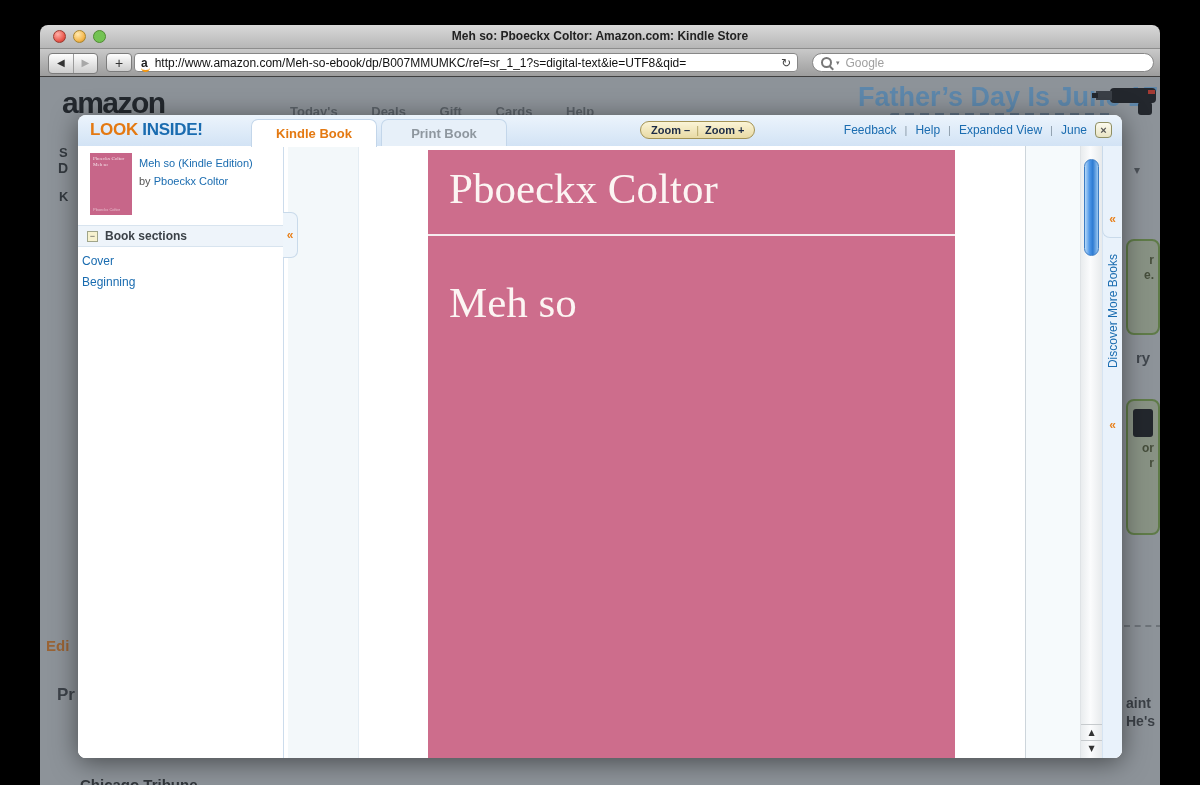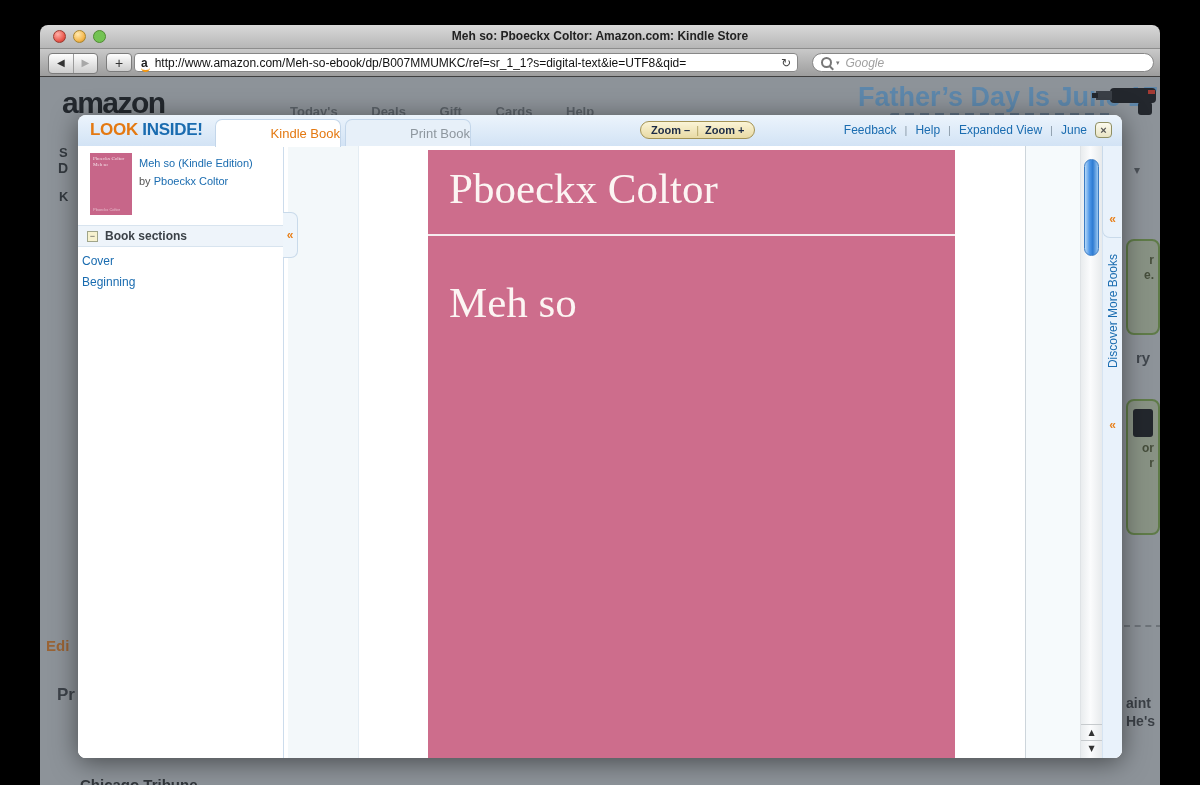--- a/index.html
+++ b/index.html
@@ -28,21 +28,21 @@
   .favicon{font-size:12px;font-weight:bold;color:#222;position:relative;line-height:12px;}
   .favicon::after{content:"";position:absolute;left:0;bottom:-3px;width:9px;height:4px;
        border-bottom:2px solid #f7980f;border-radius:0 0 8px 8px;}
   .urlinput{flex:1;border:none;outline:none;font-size:12px;color:#111;font-family:"Liberation Sans",sans-serif;background:transparent;}
   .refresh{font-size:12px;color:#444;font-family:"DejaVu Sans",sans-serif;}
   .searchfield{position:absolute;left:772px;top:4px;width:342px;height:19px;background:#fff;border:1px solid #878787;
        border-radius:10px;display:flex;align-items:center;gap:4px;padding:0 8px;box-sizing:border-box;}
   .mag{width:7px;height:7px;border:2px solid #777;border-radius:50%;position:relative;flex:0 0 auto;}
   .mag::after{content:"";position:absolute;width:5px;height:2px;background:#777;transform:rotate(45deg);left:6px;top:8px;}
   .magcaret{font-size:7px;color:#777;}
-  .searchinput{flex:1;border:none;outline:none;font-size:12px;color:#be185d;background:transparent;font-family:"Liberation Sans",sans-serif;font-style:italic;}
+  .searchinput{flex:1;border:none;outline:none;font-size:12px;color:#be185d;background:transparent;font-family:"Liberation Sans",sans-serif;}
   .searchinput::placeholder{color:#a0a0a0;}
   
   .pagebg{position:absolute;left:0;top:52px;width:1120px;height:708px;background:#8d9399;}
   .bglogo{position:absolute;left:22px;top:9px;font-size:30px;font-weight:bold;color:#23282e;letter-spacing:-1.5px;}
   .bgnav{position:absolute;left:250px;top:27px;width:560px;height:11px;overflow:hidden;font-size:13px;font-weight:bold;
         color:#343b42;opacity:.55;word-spacing:30px;}
   .bgpromo{position:absolute;left:818px;top:5px;font-size:27px;font-weight:bold;color:#5d87ab;white-space:nowrap;}
   .bgpromosub{position:absolute;left:850px;top:36px;width:225px;height:4px;opacity:.55;border-radius:2px;
         background:repeating-linear-gradient(90deg,#37536e 0 9px,transparent 9px 15px);}
   .drill{position:absolute;left:1052px;top:6px;}
@@ -65,22 +65,22 @@
   .dashline{position:absolute;left:1084px;top:548px;width:38px;border-top:2px dashed #6d7379;}
   .bgquote{position:absolute;left:40px;top:682px;font-size:14px;font-weight:bold;color:#30353a;letter-spacing:.2px;}
   .bgsource{position:absolute;left:40px;top:699px;font-size:15px;font-weight:bold;color:#30353a;}
   
   .modal{position:absolute;left:38px;top:90px;width:1044px;height:643px;background:#fff;border-radius:8px;
         box-shadow:0 4px 26px rgba(0,0,0,.5);}
   .mheader{position:absolute;left:0;top:0;right:0;height:31px;border-radius:8px 8px 0 0;
         background:linear-gradient(#ecf4fc,#d2e3f5);border-bottom:1px solid #b9cee4;}
   .lookinside{position:absolute;left:12px;top:5px;font-size:17px;font-weight:bold;letter-spacing:-.3px;white-space:nowrap;}
   .look{color:#e47911;} .inside{color:#1a6cb0;}
-  .tab{position:absolute;top:4px;height:28px;width:126px;text-align:right;font-size:13px;font-weight:normal;line-height:27px;
-        border:1px solid #c3d6ea;border-bottom:none;border-radius:7px 7px 0 0;box-sizing:border-box;}
+  .tab{position:absolute;top:4px;height:28px;width:126px;text-align:center;font-size:13px;font-weight:bold;line-height:27px;
+        border:1px solid #c3d6ea;border-bottom:none;border-radius:7px 7px 0 0;box-sizing:border-box;margin-left:36px;}
   .tab-kindle{left:137px;background:#fff;color:#e47911;z-index:2;}
   .tab-print{left:267px;background:#e7f0f9;color:#8e979f;}
   .zoompill{position:absolute;left:562px;top:6px;height:18px;border:1px solid #a39355;border-radius:10px;
         background:linear-gradient(#fbf4d6,#e8daa5);font-size:11px;font-weight:bold;color:#1b2a45;
         display:flex;gap:6px;align-items:center;padding:0 10px;box-sizing:border-box;}
   .pillsep{color:#b3a566;font-weight:normal;}
   .mlinks{position:absolute;right:10px;top:7px;display:flex;gap:8px;align-items:center;font-size:12px;color:#1a6cb0;}
   .msep{color:#8a9aa8;font-size:11px;}
   .closex{width:17px;height:16px;border:1px solid #8f8f63;border-radius:4px;background:linear-gradient(#fcfaee,#e9e4c4);
         color:#555;font-size:11px;font-weight:bold;text-align:center;line-height:15px;box-sizing:border-box;}

